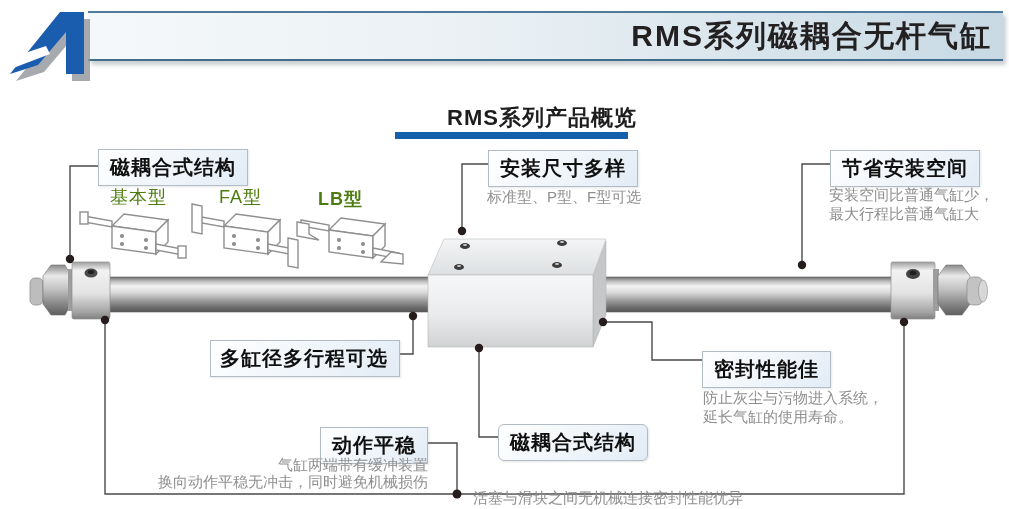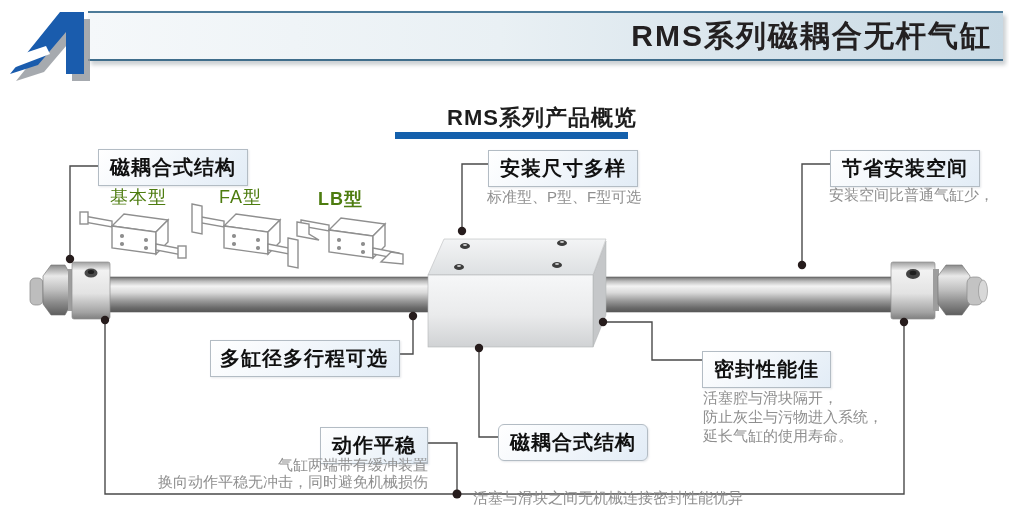--- a/index.html
+++ b/index.html
@@ -215,27 +215,27 @@
   <div class="callout-title" style="left:98px;top:149px;">磁耦合式结构</div>
 
   <div class="callout-title" style="left:488px;top:150px;">安装尺寸多样</div>
   <div class="callout-body" style="left:487px;top:187px;">
     <div>标准型、P型、F型可选</div>
   </div>
 
   <div class="callout-title" style="left:830px;top:150px;">节省安装空间</div>
   <div class="callout-body" style="left:829px;top:185px;">
     <div>安装空间比普通气缸少，</div>
+    <div>最大行程比普通气缸大</div>
   </div>
 
   <div class="callout-title" style="left:210px;top:340px;padding-left:9px;">多缸径多行程可选</div>
 
   <div class="callout-title" style="left:702px;top:351px;">密封性能佳</div>
   <div class="callout-body" style="left:703px;top:388px;">
-    <div>活塞腔与滑块隔开，</div>
     <div>防止灰尘与污物进入系统，</div>
     <div>延长气缸的使用寿命。</div>
   </div>
 
   <div class="callout-title" style="left:320px;top:427px;">动作平稳</div>
   <div class="callout-body t-right" style="left:148px;top:456px;width:280px;line-height:17px;">
     <div>气缸两端带有缓冲装置</div>
     <div>换向动作平稳无冲击，同时避免机械损伤</div>
   </div>
 

